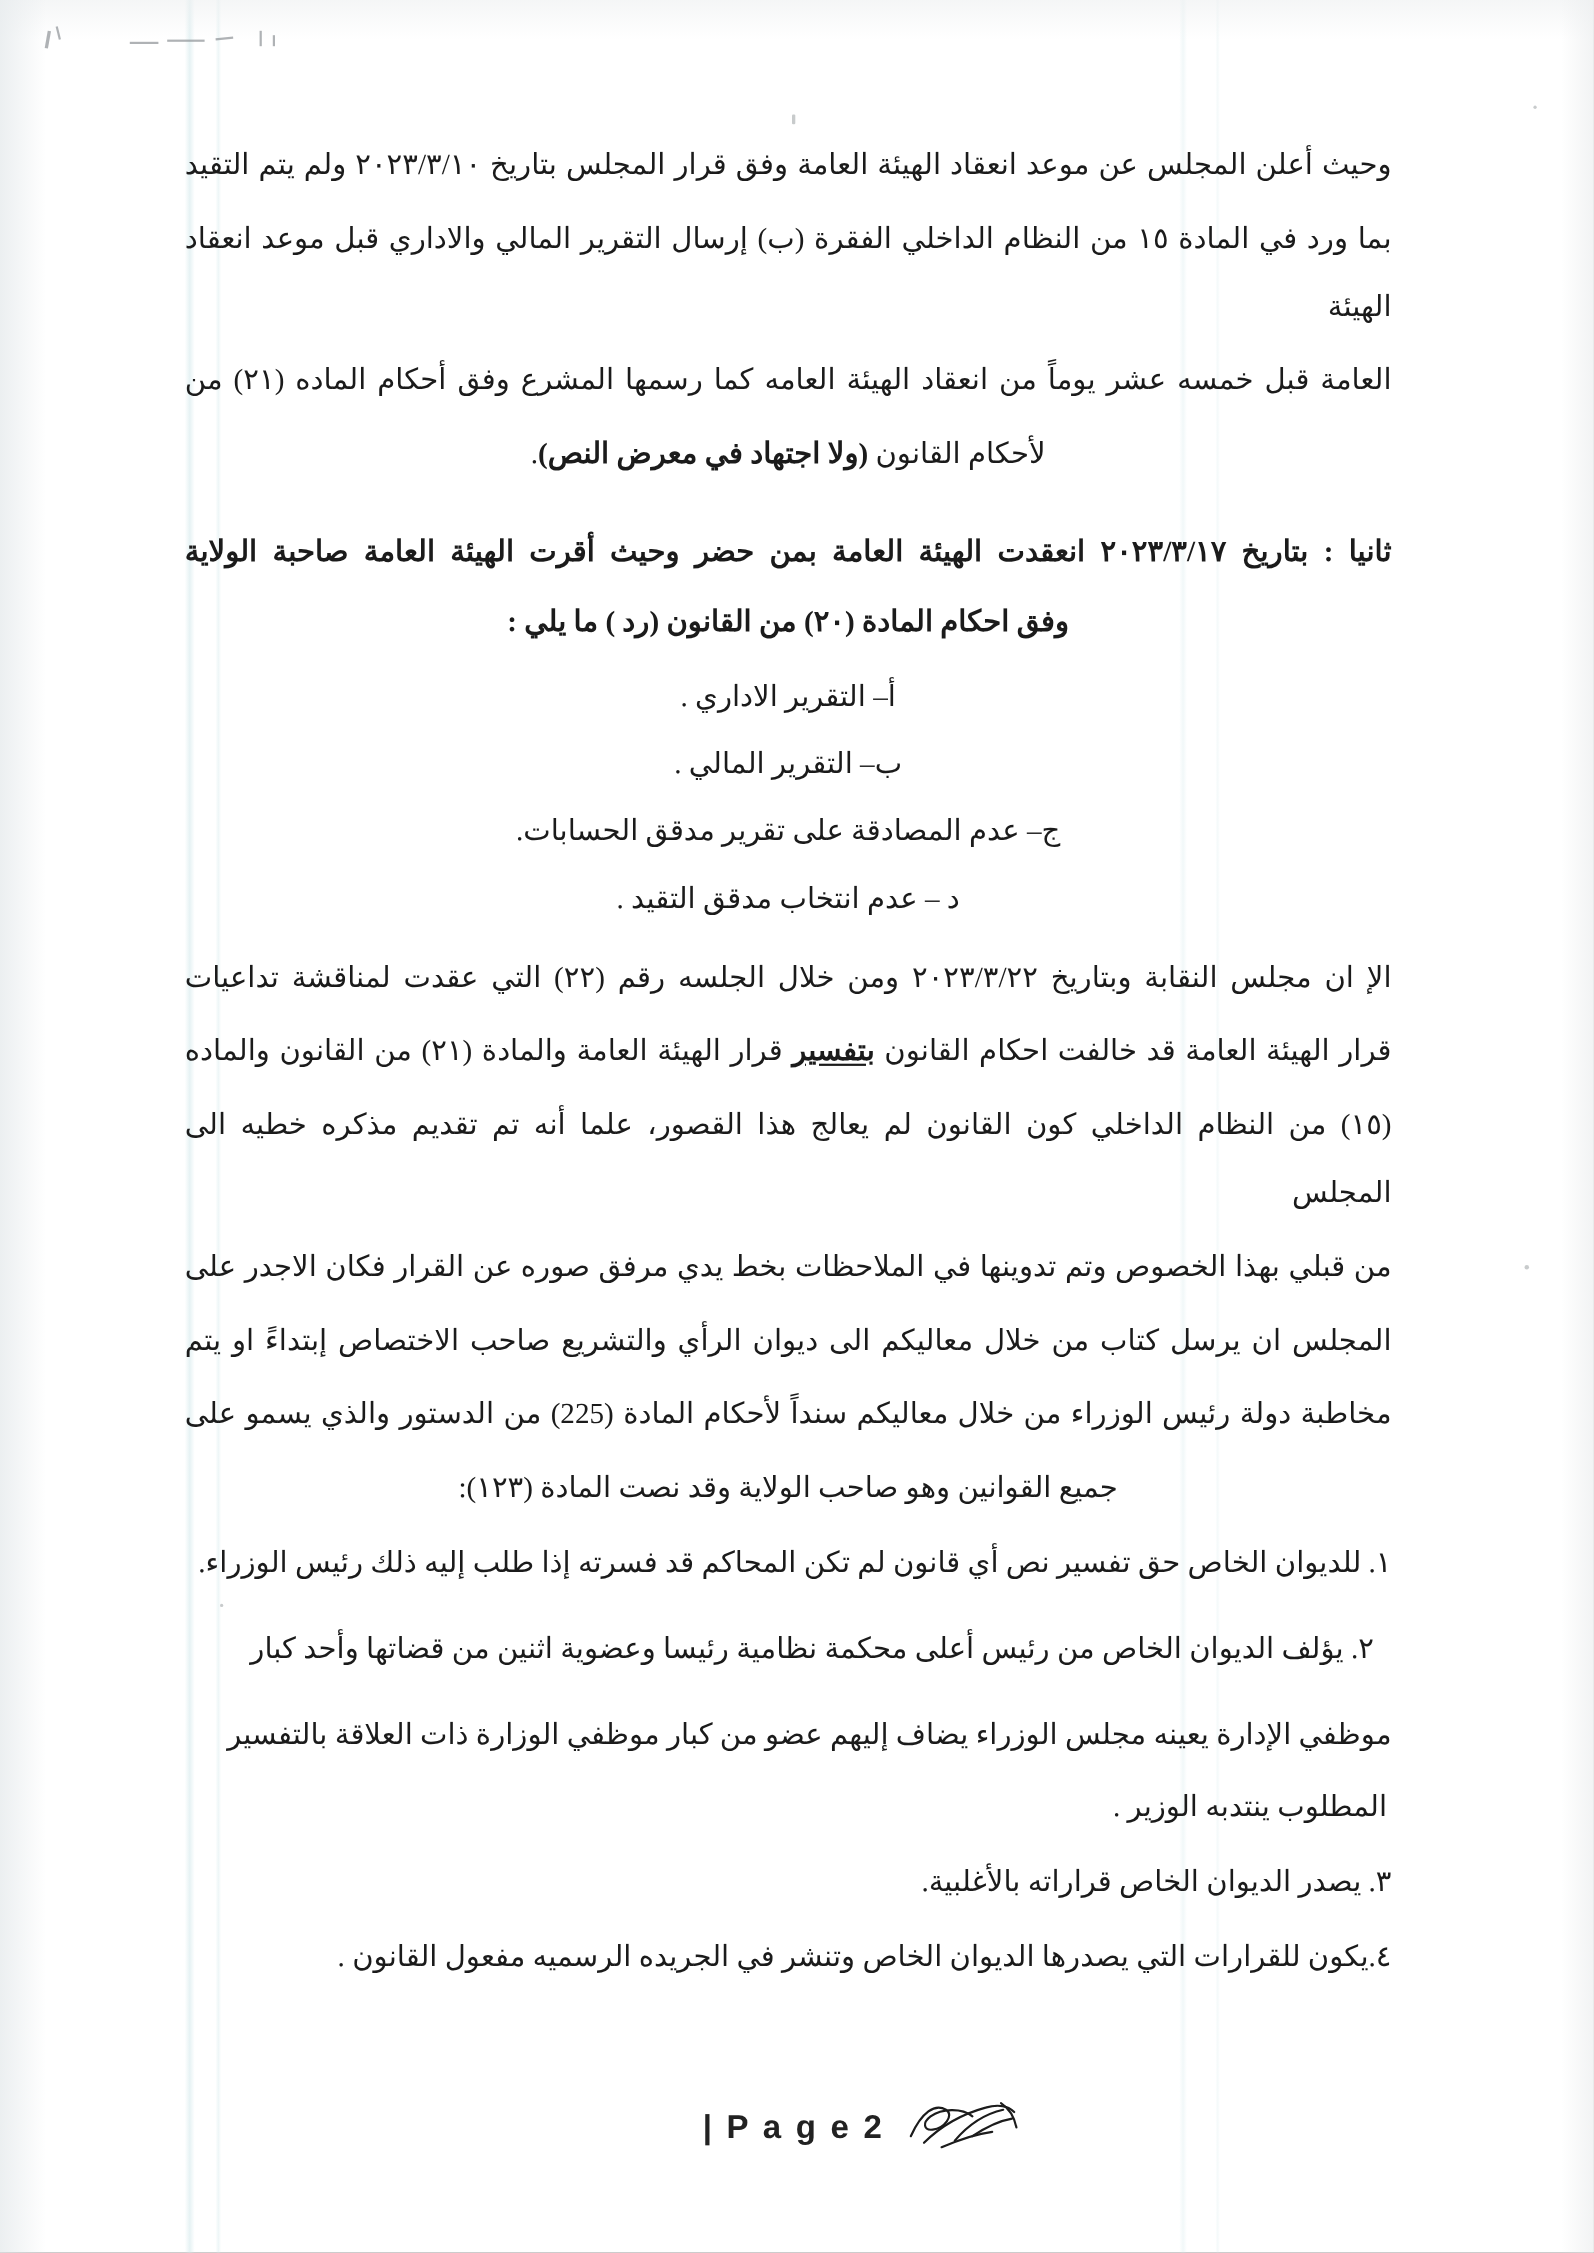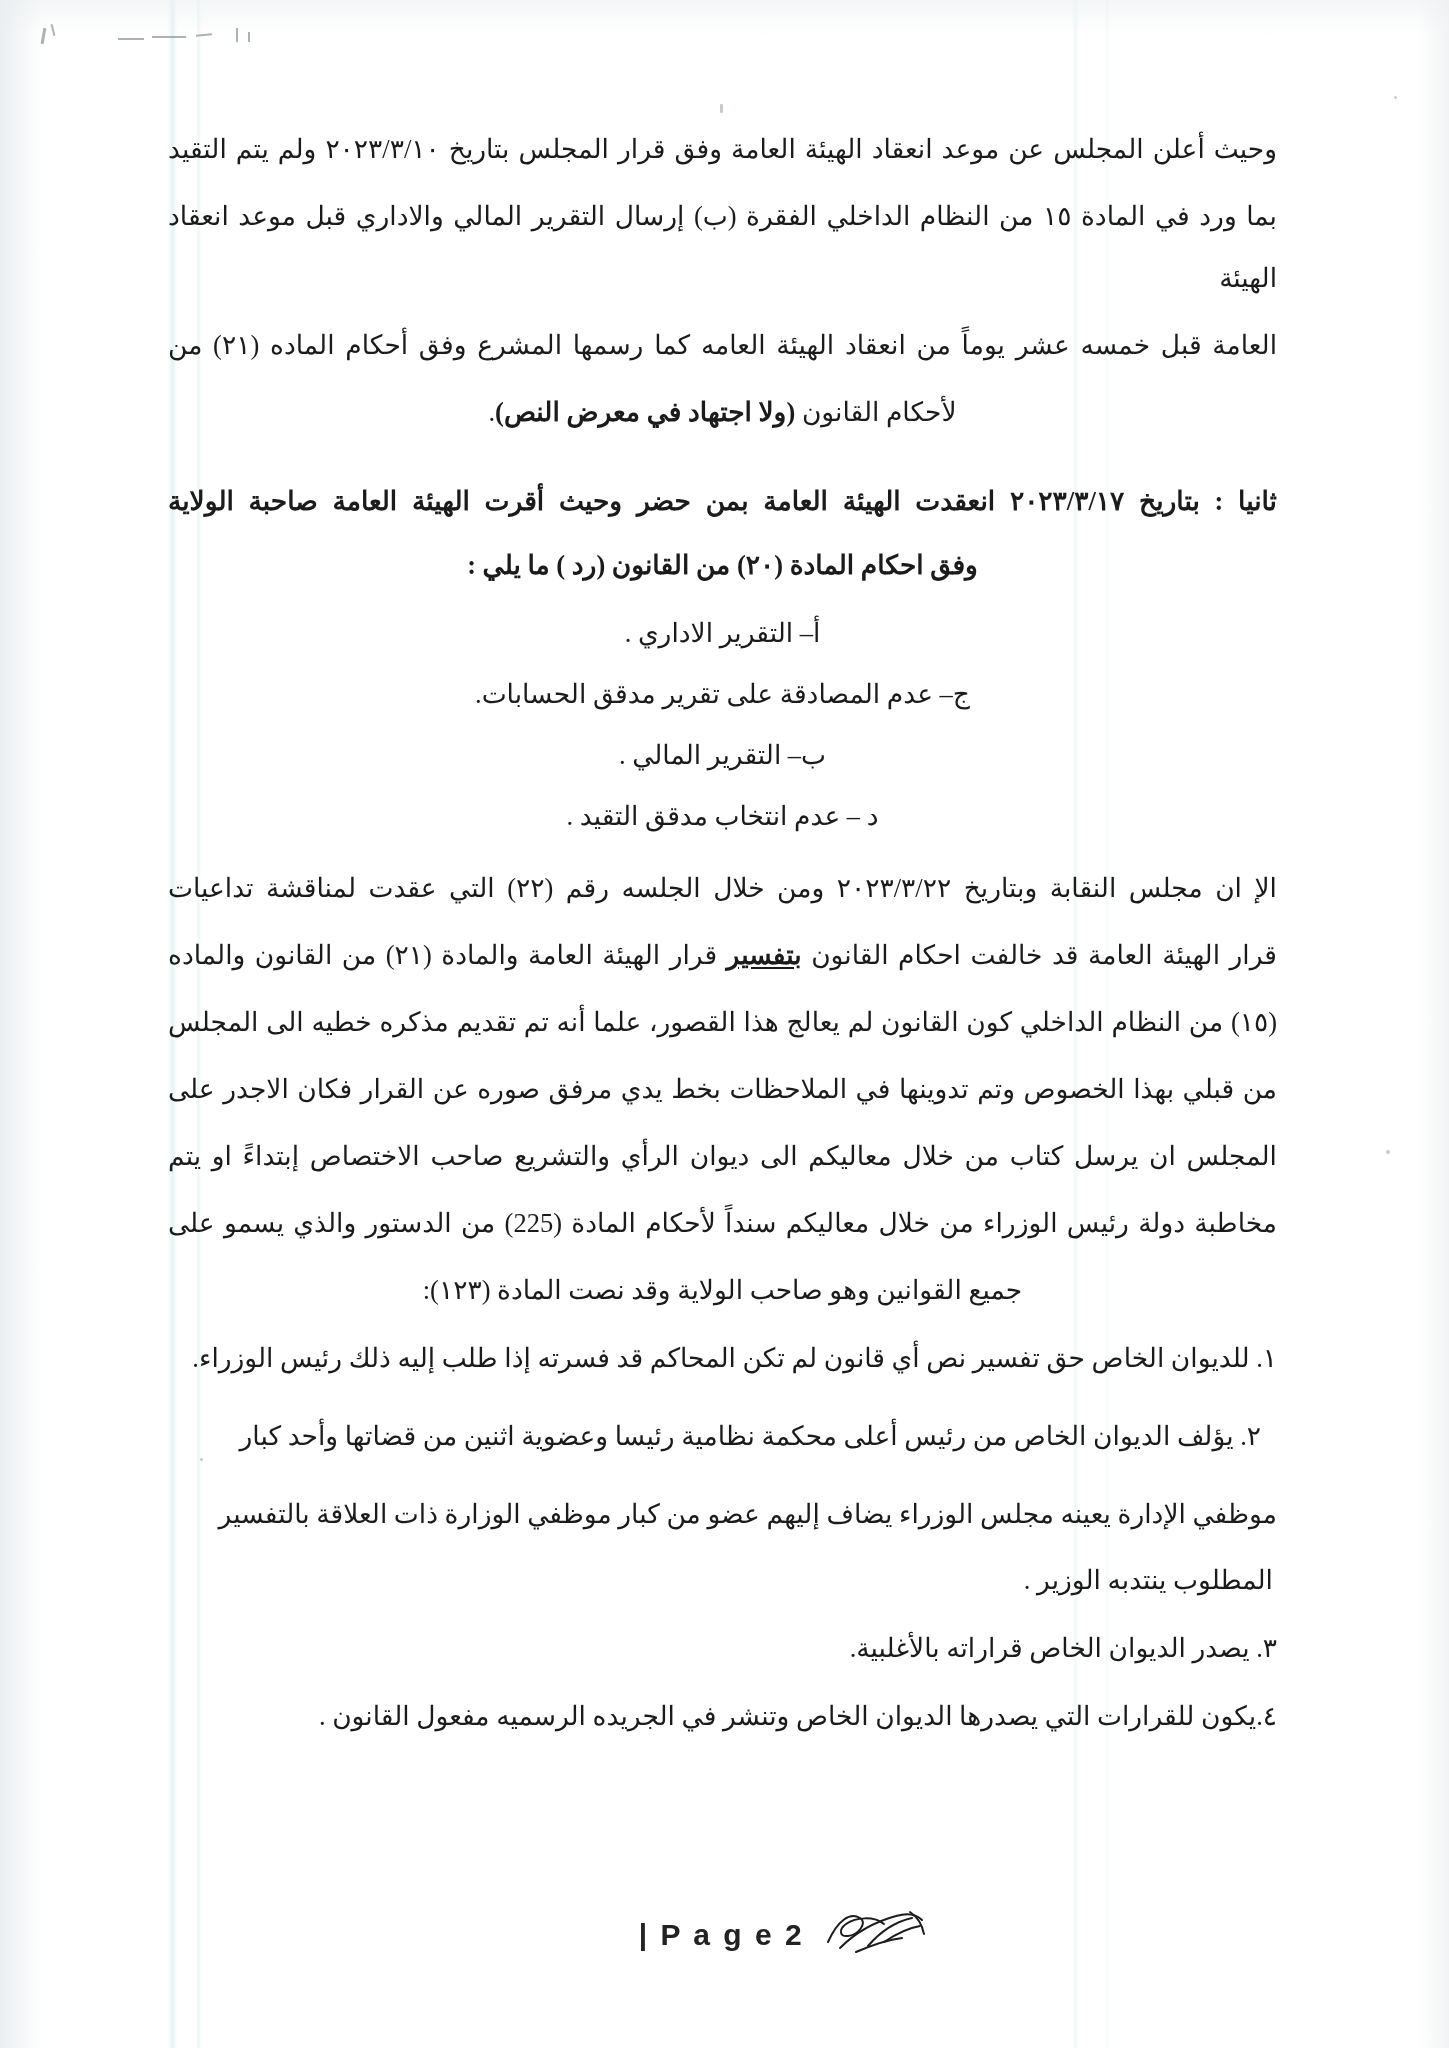--- a/index.html
+++ b/index.html
@@ -67,21 +67,21 @@
     position: absolute;
     display: block;
     background: #8d9295;
     opacity: .7;
   }
 
   
   .content {
     position: absolute;
     top: 118px;
-    right: 172px;
+    right: 184px;
     left: 168px;
     z-index: 5;
   }
 
   p.para {
     margin: 0 0 5px 0;
     font-size: 26.5px;
     line-height: 62px;
     text-align: justify;
     text-align-last: justify;
@@ -204,22 +204,22 @@
     <p class="para">وحيث أعلن المجلس عن موعد انعقاد الهيئة العامة وفق قرار المجلس بتاريخ ٢٠٢٣/٣/١٠ ولم يتم التقيد</p>
     <p class="para">بما ورد في المادة ١٥ من النظام الداخلي الفقرة (ب) إرسال التقرير المالي والاداري قبل موعد انعقاد الهيئة</p>
     <p class="para">العامة قبل خمسه عشر يوماً من انعقاد الهيئة العامه كما رسمها المشرع وفق أحكام الماده (٢١) من</p>
     <p class="tail center"><span>لأحكام القانون </span><span class="b">(ولا اجتهاد في معرض النص)</span><span>.</span></p>
 
     <p class="heading">ثانيا : بتاريخ ٢٠٢٣/٣/١٧   انعقدت الهيئة العامة بمن حضر وحيث أقرت الهيئة العامة  صاحبة الولاية</p>
     <p class="heading-2">وفق احكام المادة (٢٠)  من القانون (رد ) ما يلي :</p>
 
     <ul class="letter-list">
       <li>أ–  التقرير الاداري .</li>
+      <li>ب– التقرير المالي .</li>
       <li>ج– عدم المصادقة على تقرير مدقق الحسابات.</li>
-      <li>ب– التقرير المالي .</li>
       <li>د –  عدم انتخاب مدقق التقيد .</li>
     </ul>
 
     <p class="para">الإ ان مجلس النقابة وبتاريخ ٢٠٢٣/٣/٢٢ ومن خلال الجلسه رقم (٢٢) التي عقدت لمناقشة تداعيات</p>
     <p class="para"><span>قرار الهيئة العامة قد خالفت احكام القانون </span><span class="bu">بتفسير</span><span> قرار الهيئة العامة والمادة (٢١) من القانون والماده</span></p>
     <p class="para">(١٥) من النظام الداخلي كون القانون لم يعالج هذا القصور،  علما أنه تم تقديم مذكره خطيه الى المجلس</p>
     <p class="para">من قبلي بهذا الخصوص وتم تدوينها في الملاحظات بخط يدي  مرفق صوره عن القرار فكان الاجدر على</p>
     <p class="para">المجلس ان يرسل كتاب من خلال معاليكم الى ديوان الرأي والتشريع صاحب الاختصاص إبتداءً او يتم</p>
     <p class="para">مخاطبة دولة رئيس الوزراء من خلال معاليكم سنداً لأحكام المادة (225) من الدستور والذي يسمو على</p>
     <p class="tail center">جميع القوانين وهو صاحب الولاية وقد نصت المادة (١٢٣):</p>

